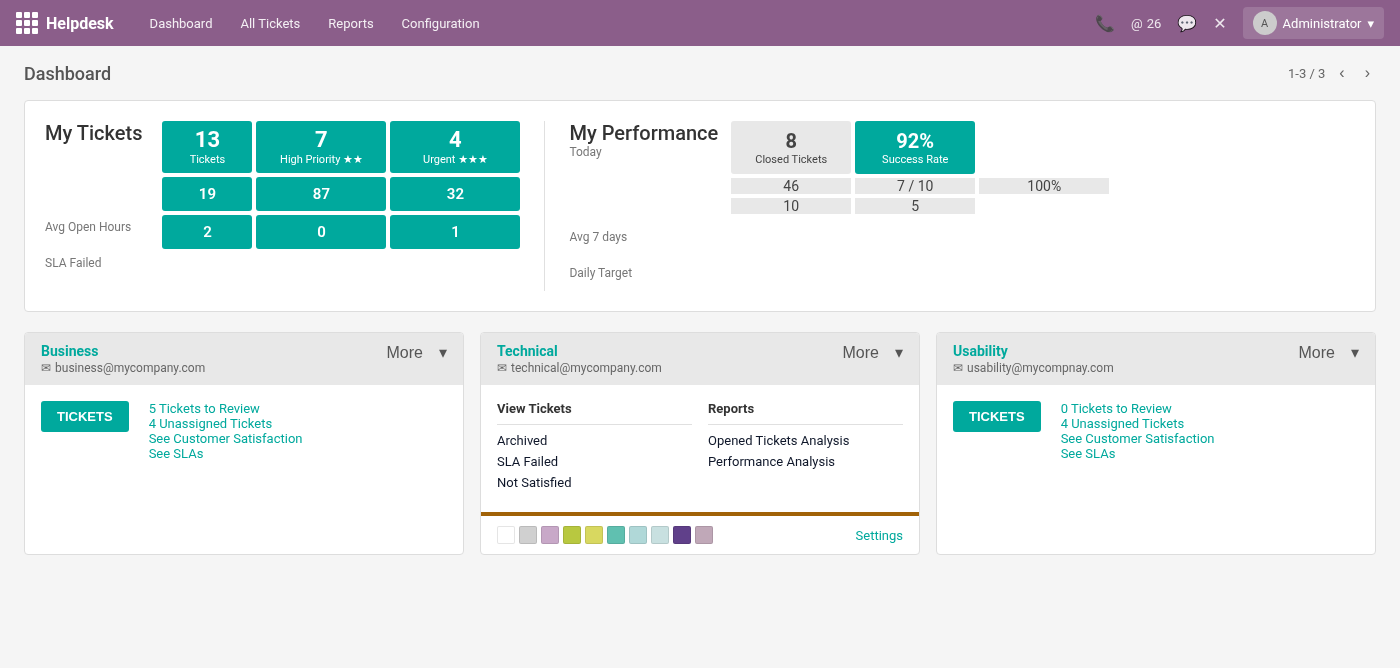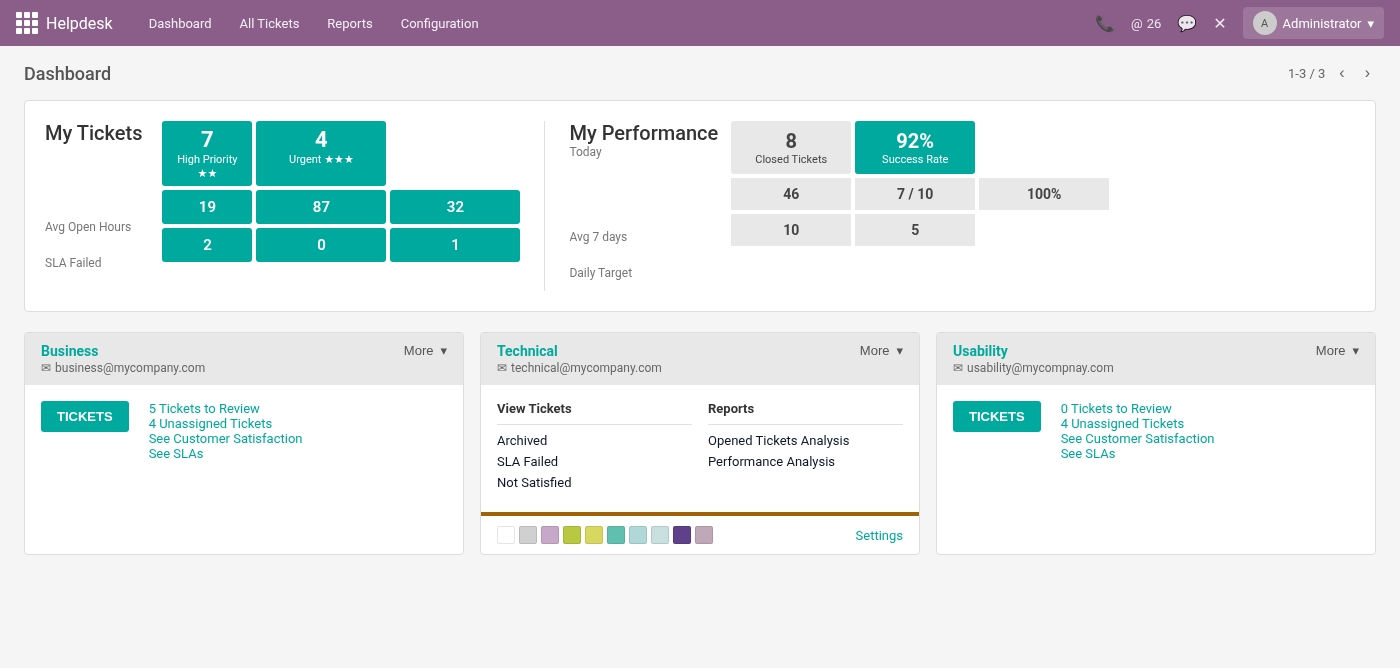--- a/index.html
+++ b/index.html
@@ -26,21 +26,21 @@
       gap: 2px;
     }
     .topnav-logo .grid-icon span {
       width: 6px; height: 6px;
       background: white;
       border-radius: 1px;
       display: block;
     }
     .topnav-logo-text {
       font-size: 16px;
-      font-weight: 400;
+      font-weight: 700;
       color: white;
     }
     .topnav-menu {
       display: flex;
       gap: 4px;
       flex: 1;
     }
     .topnav-menu a {
       color: rgba(255,255,255,0.9);
       text-decoration: none;
@@ -171,25 +171,24 @@
     .perf-header .num {
       font-size: 20px;
       font-weight: 700;
     }
     .perf-header .lbl {
       font-size: 11px;
     }
     .perf-cell {
       background: #e8e8e8;
       text-align: center;
-      padding: 8px;
       border-radius: 0;
       color: #444;
       font-size: 14px;
-      font-weight: 700;
+      font-weight: 400;
     }
 
     
     .cards-section {
       display: grid;
       grid-template-columns: 1fr 1fr 1fr;
       gap: 16px;
     }
     .card {
       background: white;
@@ -215,24 +214,24 @@
       display: flex;
       align-items: center;
       gap: 4px;
       margin-top: 2px;
     }
     .more-btn {
       background: none;
       border: none;
       cursor: pointer;
       color: #555;
-      font-size: 13px;
-      display: flex;
-      align-items: center;
-      gap: 7px;
+      font-size: 16px;
+      display: flex;
+      align-items: center;
+      gap: 16px;
     }
     .tickets-btn {
       background: #00a99d;
       color: white;
       border: none;
       padding: 8px 16px;
       border-radius: 3px;
       font-size: 13px;
       font-weight: 600;
       cursor: pointer;
@@ -362,20 +361,24 @@
       <div style="padding-top:0;">
         <div style="font-size:20px;font-weight:500;color:#333;margin-bottom:8px;">My Tickets</div>
         <div style="height:56px;display:flex;align-items:center;"></div>
         <div style="height:36px;display:flex;align-items:center;font-size:12px;color:#777;">Avg Open Hours</div>
         <div style="height:36px;display:flex;align-items:center;font-size:12px;color:#777;">SLA Failed</div>
       </div>
       <div>
 
         <div style="display:grid;grid-template-columns:90px 130px 130px;gap:4px;margin-bottom:4px;">
           <div class="ticket-header">
+            <div class="num">13</div>
+            <div class="label">Tickets</div>
+          </div>
+          <div class="ticket-header">
             <div class="num">7</div>
             <div class="label">High Priority ★★</div>
           </div>
           <div class="ticket-header">
             <div class="num">4</div>
             <div class="label">Urgent ★★★</div>
           </div>
         </div>
 
         <div style="display:grid;grid-template-columns:90px 130px 130px;gap:4px;margin-bottom:4px;">

